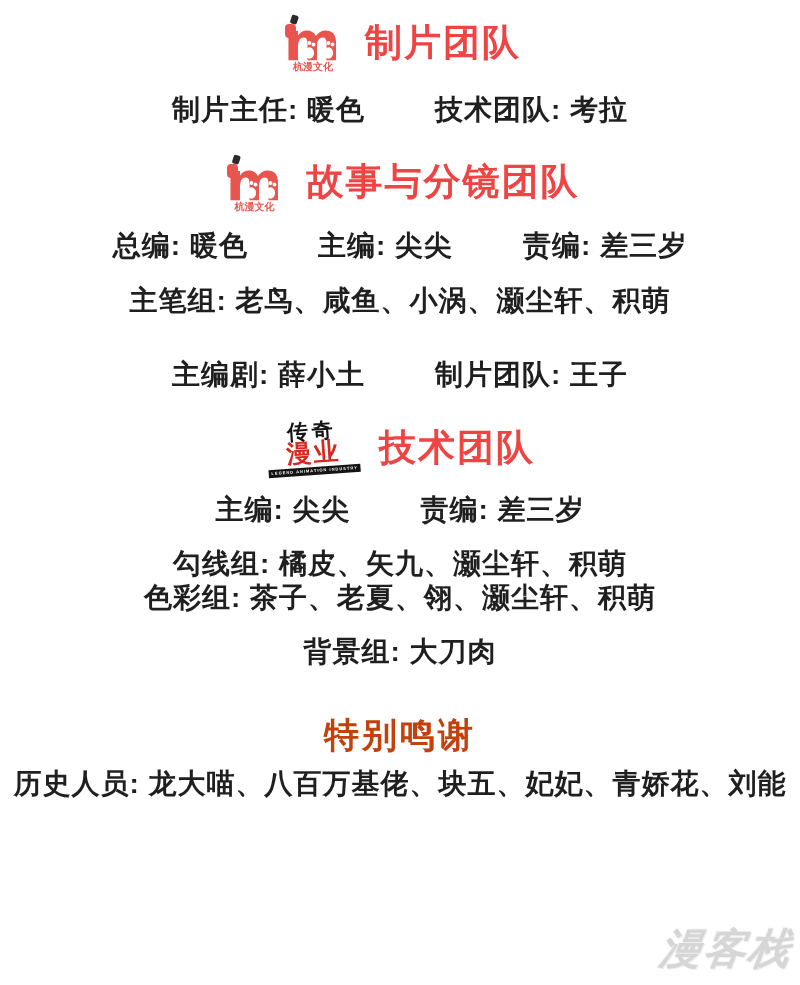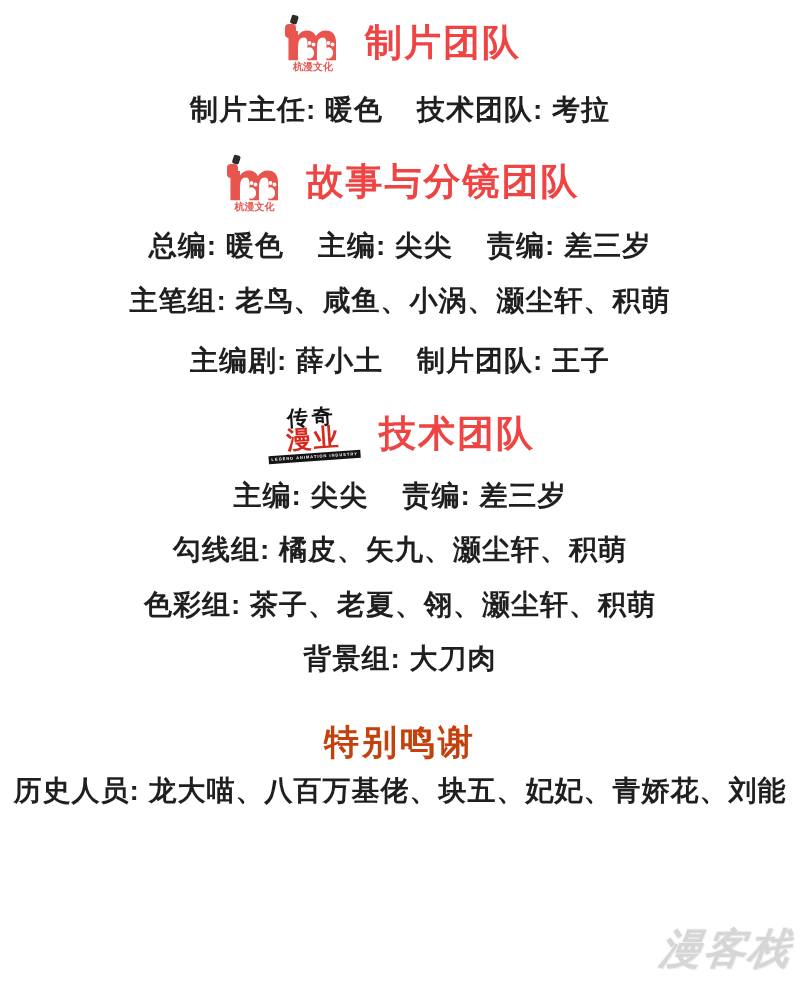--- a/index.html
+++ b/index.html
@@ -4,21 +4,21 @@
 <style>
   html,body{margin:0;padding:0;}
   body{
     width:800px;height:985px;background:#ffffff;position:relative;overflow:hidden;
     font-family:"Liberation Sans","DejaVu Sans",sans-serif;
     font-weight:700;color:#1f1f1f;
   }
   .page{display:flex;flex-direction:column;align-items:center;padding-top:14px;}
   .sec-header{display:flex;align-items:center;gap:18px;}
   .sec-title{font-size:37px;color:#ef4444;margin:0;letter-spacing:2px;line-height:1.1;}
-  .row{display:flex;gap:34px;font-size:28px;letter-spacing:1px;line-height:1.2;white-space:nowrap;justify-content:center;}
+  .row{display:flex;gap:70px;font-size:28px;letter-spacing:1px;line-height:1.2;white-space:nowrap;justify-content:center;}
   .credit{display:inline-block;}
   
   .logo-m{display:flex;flex-direction:column;align-items:center;width:68px;}
   .logo-m .caption{font-size:10px;color:#e8554e;letter-spacing:0;line-height:1;margin-top:-2px;}
   
   .logo-legend{display:flex;flex-direction:column;align-items:center;width:96px;transform:rotate(-4deg);}
   .legend-l1{font-size:21px;color:#141414;letter-spacing:4px;line-height:1;}
   .legend-l2{font-size:25px;color:#d7281f;letter-spacing:2px;line-height:1;margin-top:-1px;}
   .legend-banner{background:#141414;color:#ffffff;font-size:4px;line-height:6px;
     padding:1px 3px;letter-spacing:1px;margin-top:2px;white-space:nowrap;}
@@ -87,42 +87,42 @@
   </div>
 
   <div class="row" style="margin-top:17px">
     <span class="credit">总编: 暖色</span>
     <span class="credit">主编: 尖尖</span>
     <span class="credit">责编: 差三岁</span>
   </div>
   <div class="row" style="margin-top:22px">
     <span class="credit">主笔组: 老鸟、咸鱼、小涡、灏尘轩、积萌</span>
   </div>
-  <div class="row" style="margin-top:26px">
+  <div class="row" style="margin-top:40px">
     <span class="credit">主编剧: 薛小土</span>
     <span class="credit">制片团队: 王子</span>
   </div>
 
   <div class="sec-header" style="margin-top:29px">
     <div class="logo-legend">
       <span class="legend-l1">传奇</span>
       <span class="legend-l2">漫业</span>
       <span class="legend-banner">LEGEND ANIMATION INDUSTRY</span>
     </div>
     <h1 class="sec-title">技术团队</h1>
   </div>
 
   <div class="row" style="margin-top:18px">
     <span class="credit">主编: 尖尖</span>
     <span class="credit">责编: 差三岁</span>
   </div>
   <div class="row" style="margin-top:20px">
     <span class="credit">勾线组: 橘皮、矢九、灏尘轩、积萌</span>
   </div>
-  <div class="row" style="margin-top:21px">
+  <div class="row" style="">
     <span class="credit">色彩组: 茶子、老夏、翎、灏尘轩、积萌</span>
   </div>
   <div class="row" style="margin-top:21px">
     <span class="credit">背景组: 大刀肉</span>
   </div>
 
   <div class="thanks-title" style="margin-top:45px">特别鸣谢</div>
   <div class="thanks-row" style="margin-top:11px">历史人员: 龙大喵、八百万基佬、块五、妃妃、青娇花、刘能</div>
 
 </div>

